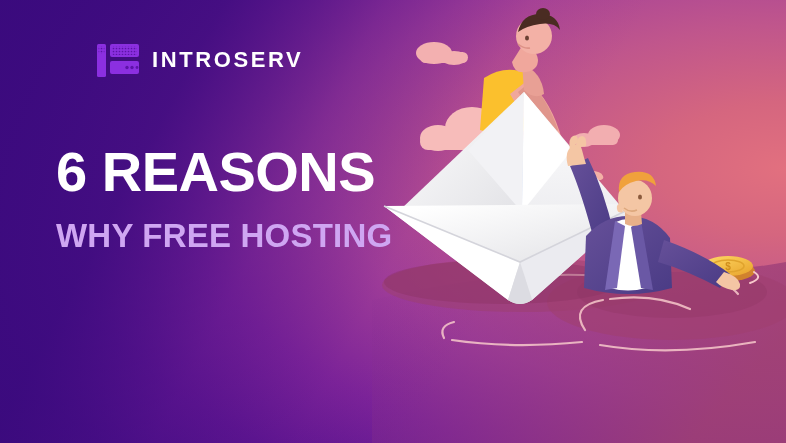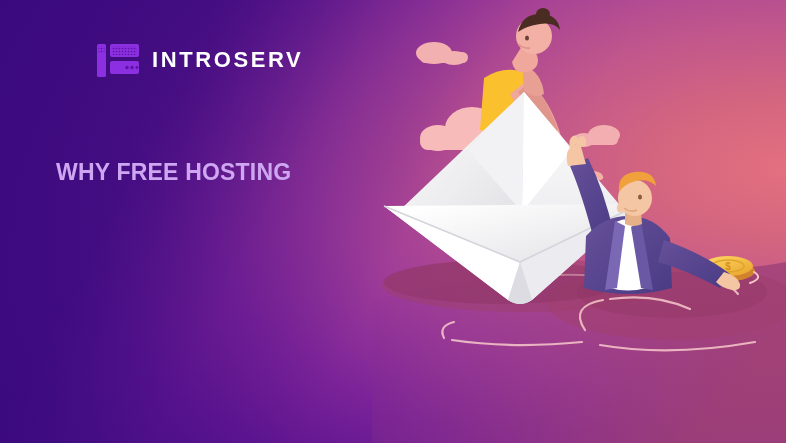--- a/index.html
+++ b/index.html
@@ -72,21 +72,21 @@
     color: #ffffff;
     font-size: 56px;
     font-weight: bold;
     letter-spacing: -0.5px;
     line-height: 1.02;
     white-space: nowrap;
   }
   .subhead {
     margin: 14px 0 0 0;
     color: #cfa6f2;
-    font-size: 23px;
+    font-size: 33px;
     font-weight: bold;
     letter-spacing: 0.2px;
     line-height: 1.32;
   }
   .subhead .sub-line { display: block; white-space: nowrap; }
   
   .art {
     position: absolute;
     left: 372px;
     top: 0;
@@ -274,18 +274,19 @@
         <rect x="13" y="17" width="29" height="13" rx="2" fill="#8b2fe0"></rect>
         <circle cx="30" cy="23.5" r="1.7" fill="#5d13a8"></circle>
         <circle cx="35" cy="23.5" r="1.7" fill="#5d13a8"></circle>
         <circle cx="40" cy="23.5" r="1.4" fill="#5d13a8"></circle>
       </svg>
     </span>
     <span class="logo-word">INTROSERV</span>
   </div>
 
   <div class="copy">
+    <h1 class="headline">6 REASONS</h1>
     <div class="subhead">
       <span class="sub-line">WHY FREE HOSTING</span>
     </div>
   </div>
 
 </div>
 
 </body></html>

